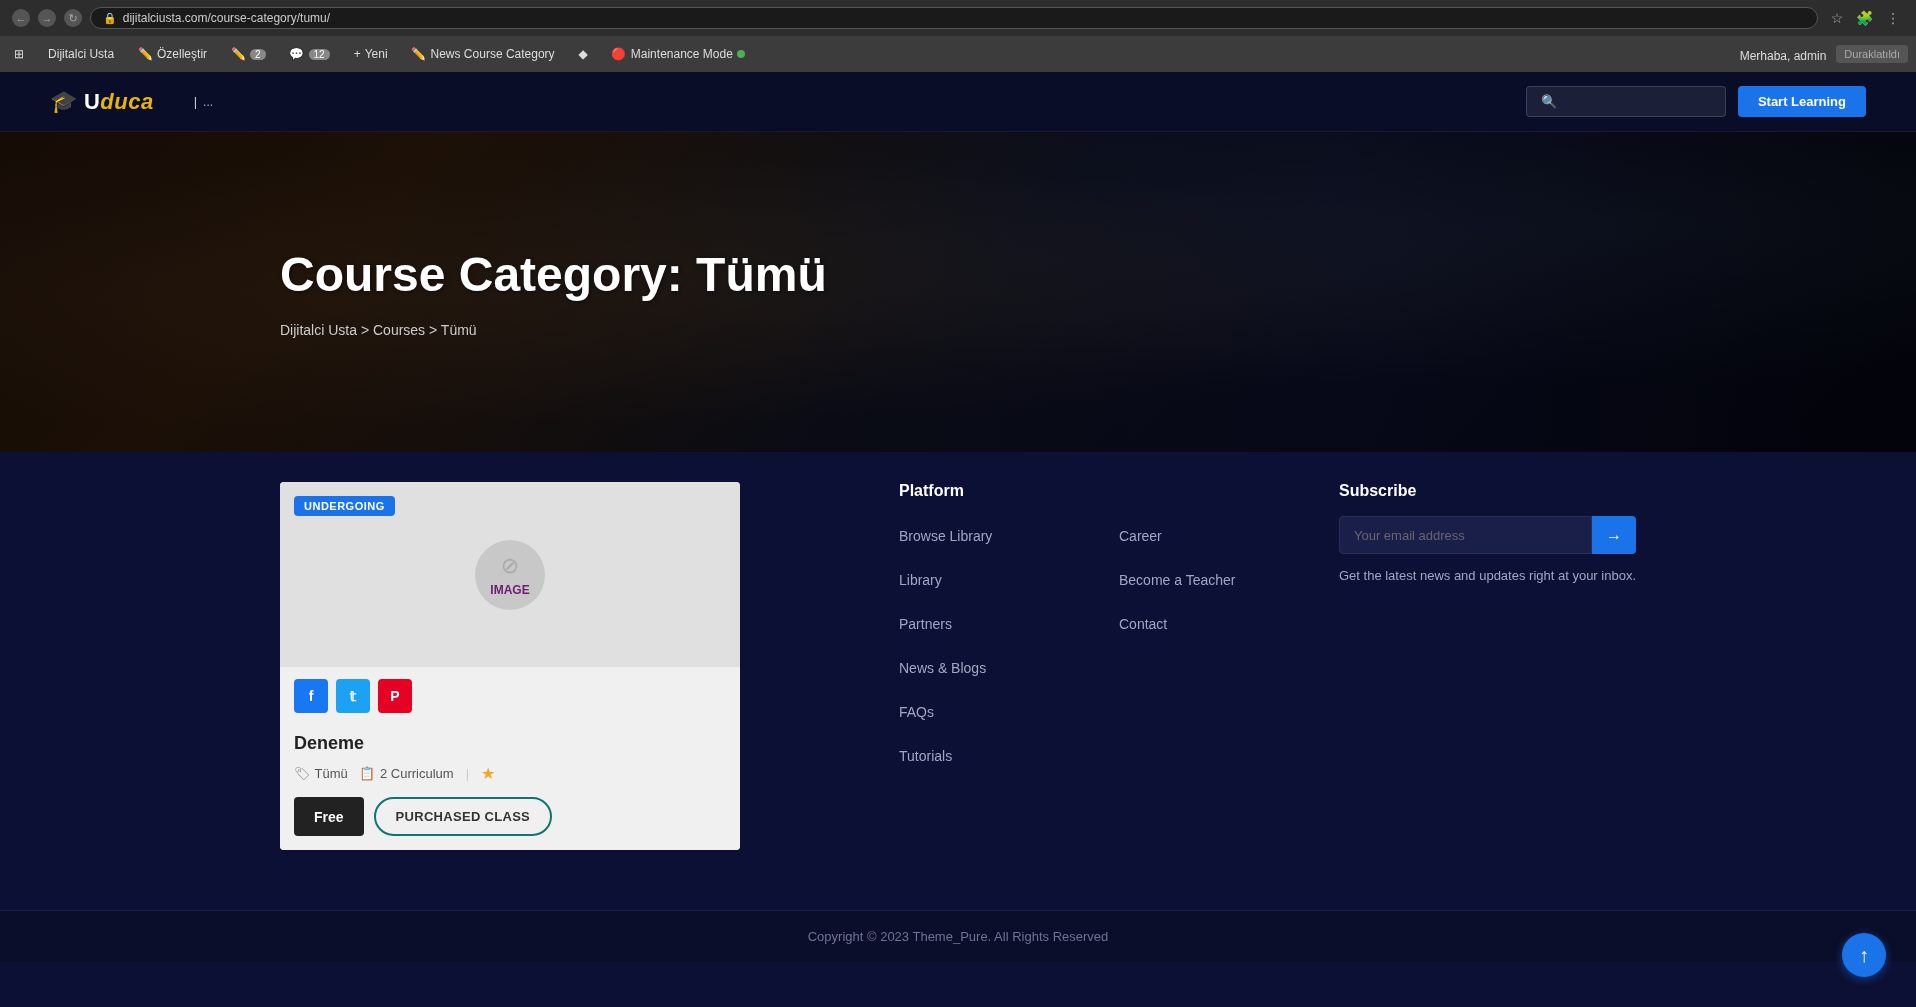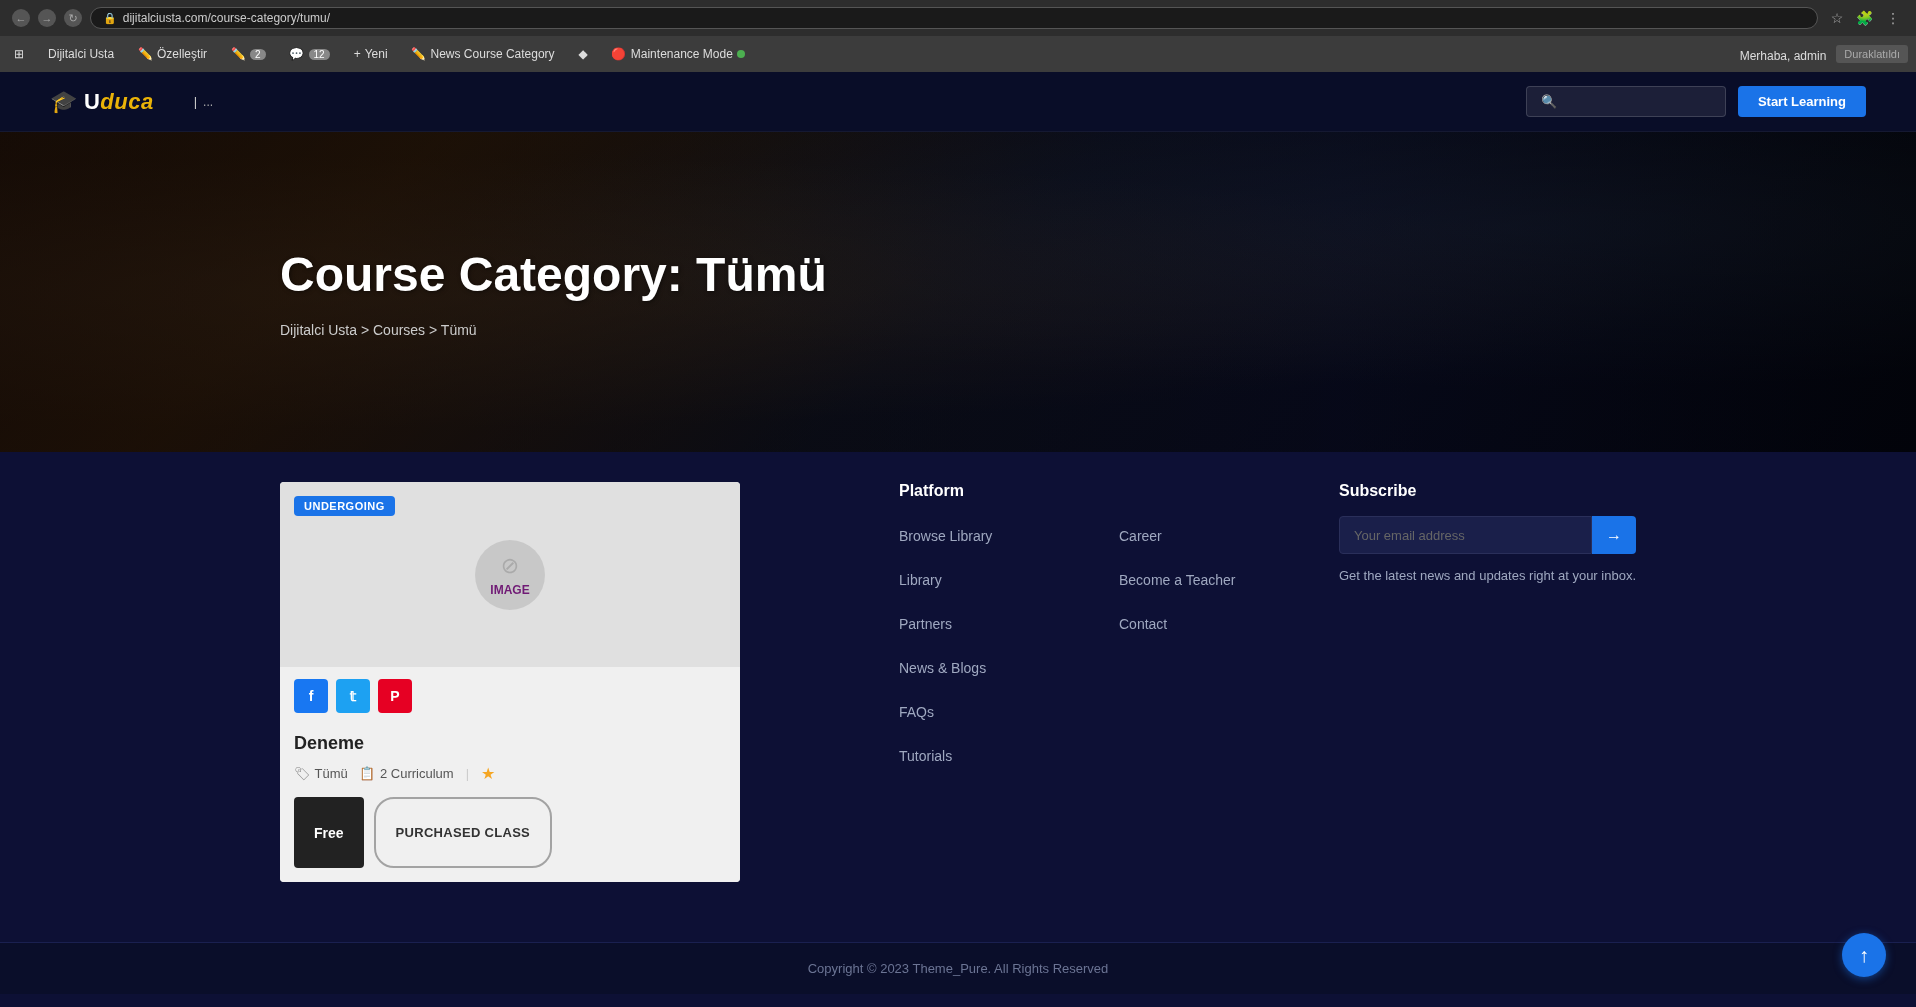--- a/index.html
+++ b/index.html
@@ -240,23 +240,23 @@
       padding: 10px 20px;
       border-radius: 4px;
       border: none;
       font-size: 14px;
       font-weight: 600;
       cursor: pointer;
     }
     .btn-purchased {
       background: transparent;
       color: #333;
-      padding: 26px 20px;
+      padding: 10px 20px;
       border-radius: 20px;
-      border: 2px solid #a3a3a3;
+      border: 2px solid #0f766e;
       font-size: 13px;
       font-weight: 600;
       cursor: pointer;
       letter-spacing: 0.3px;
     }
 
     
     .footer-columns {
       display: flex;
       gap: 60px;

